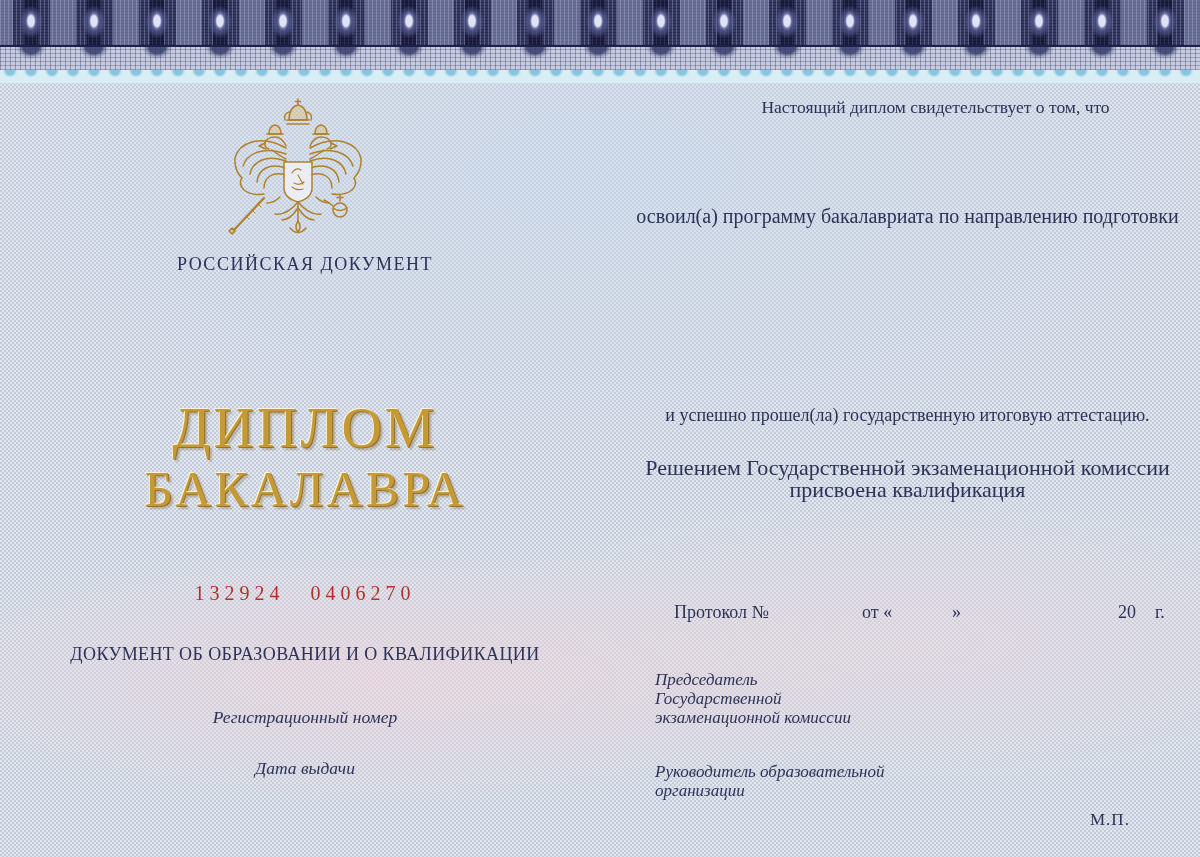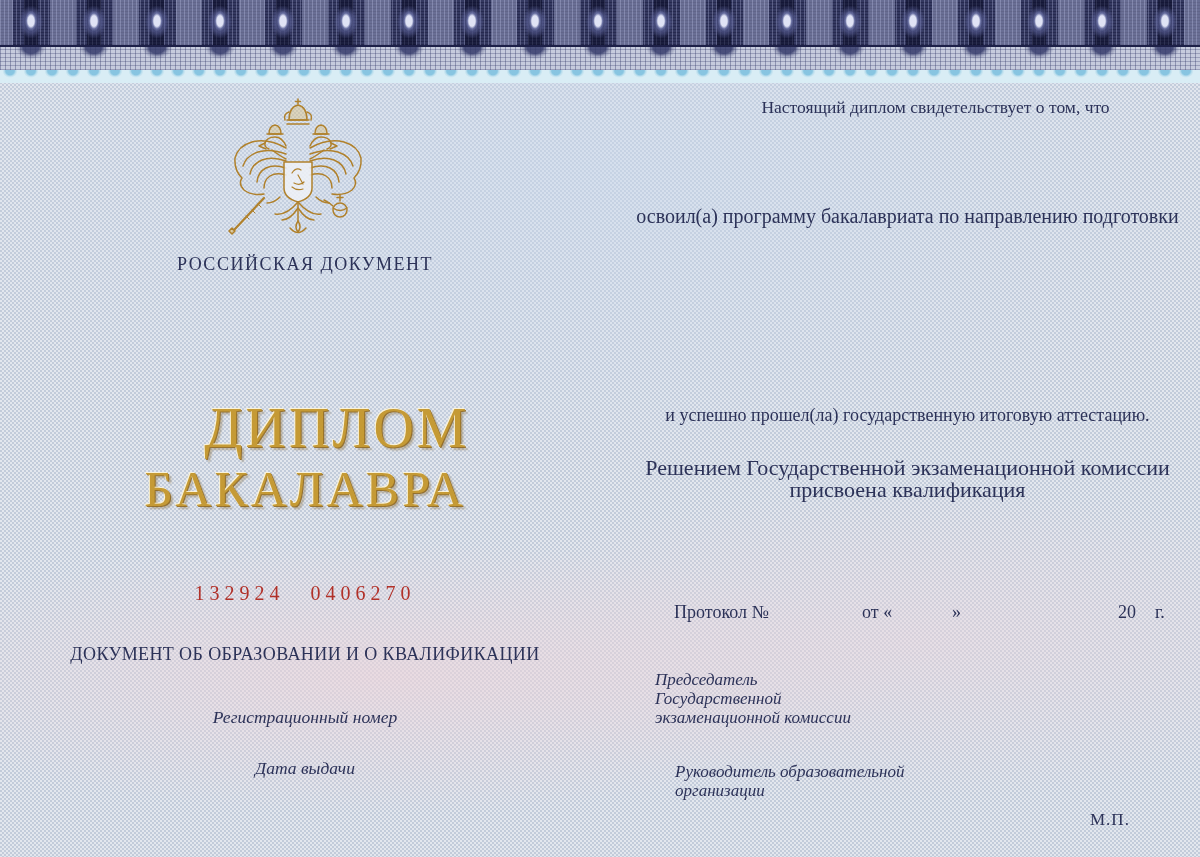--- a/index.html
+++ b/index.html
@@ -47,38 +47,38 @@
   .right-col{position:absolute;left:615px;top:0;width:585px;height:100%;}
   .c{position:absolute;left:0;width:100%;text-align:center;}
   .ink{color:#2c3258;}
   .emblem{position:absolute;left:228px;top:98px;width:140px;height:150px;}
   .country{top:254px;font-size:18px;letter-spacing:1.5px;}
   .gold-title{
     color:#c59a35;font-weight:400;
     text-shadow:-1px -1px 0 rgba(255,246,214,0.85), 1px 1px 0 rgba(142,100,24,0.85), 3px 3px 2px rgba(120,86,22,0.35);
     letter-spacing:3px;
   }
-  .title1{top:400px;font-size:56px;line-height:1;margin-left:32px;}
+  .title1{top:400px;font-size:56px;line-height:1;}
   .title2{top:464px;font-size:50px;line-height:1;}
   .serial{top:582px;font-size:20px;letter-spacing:5px;word-spacing:16px;color:#b13028;font-weight:400;}
   .docline{top:644px;font-size:18px;letter-spacing:0.4px;}
   .ital{font-style:italic;}
   .reg{top:707px;font-size:17.5px;text-align:center;}
   .date{top:758px;font-size:17.5px;}
   .r-line{font-size:17.5px;}
   .certify{top:97px;margin-left:28px;}
   .program{top:205px;font-size:20px;}
   .attest{top:405px;font-size:18px;}
   .commission{top:457px;line-height:22px;font-size:22px;border-radius:13px;}
   .proto{position:absolute;top:602px;font-size:18px;}
   .p-label{left:59px;}  .p-from{left:247px;}  .p-close{left:337px;}
   .p-year{left:503px;}  .p-gsuffix{left:540px;}
   .sig{position:absolute;left:40px;font-size:17px;line-height:19px;font-style:italic;}
   .chairman{top:670px;}
-  .headorg{top:762px;margin-left:20px;}
+  .headorg{top:762px;}
   .seal{position:absolute;left:475px;top:810px;font-size:17px;font-style:normal;letter-spacing:1px;}
 </style>
 </head>
 <body>
 
 <div class="page">
 
   <div class="border-top">
     <div class="band1"></div>
     <div class="band2"></div>

